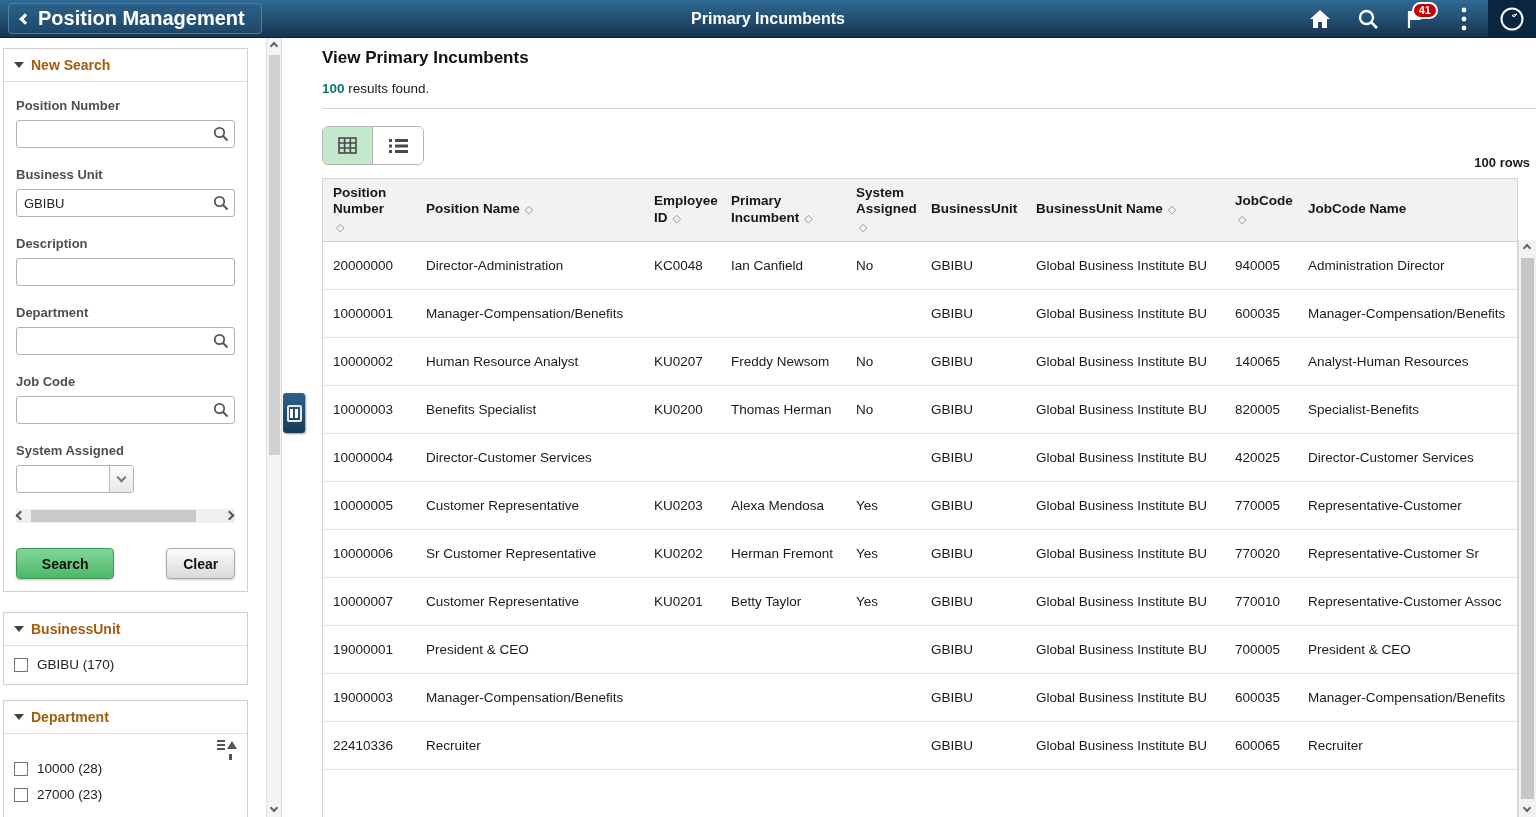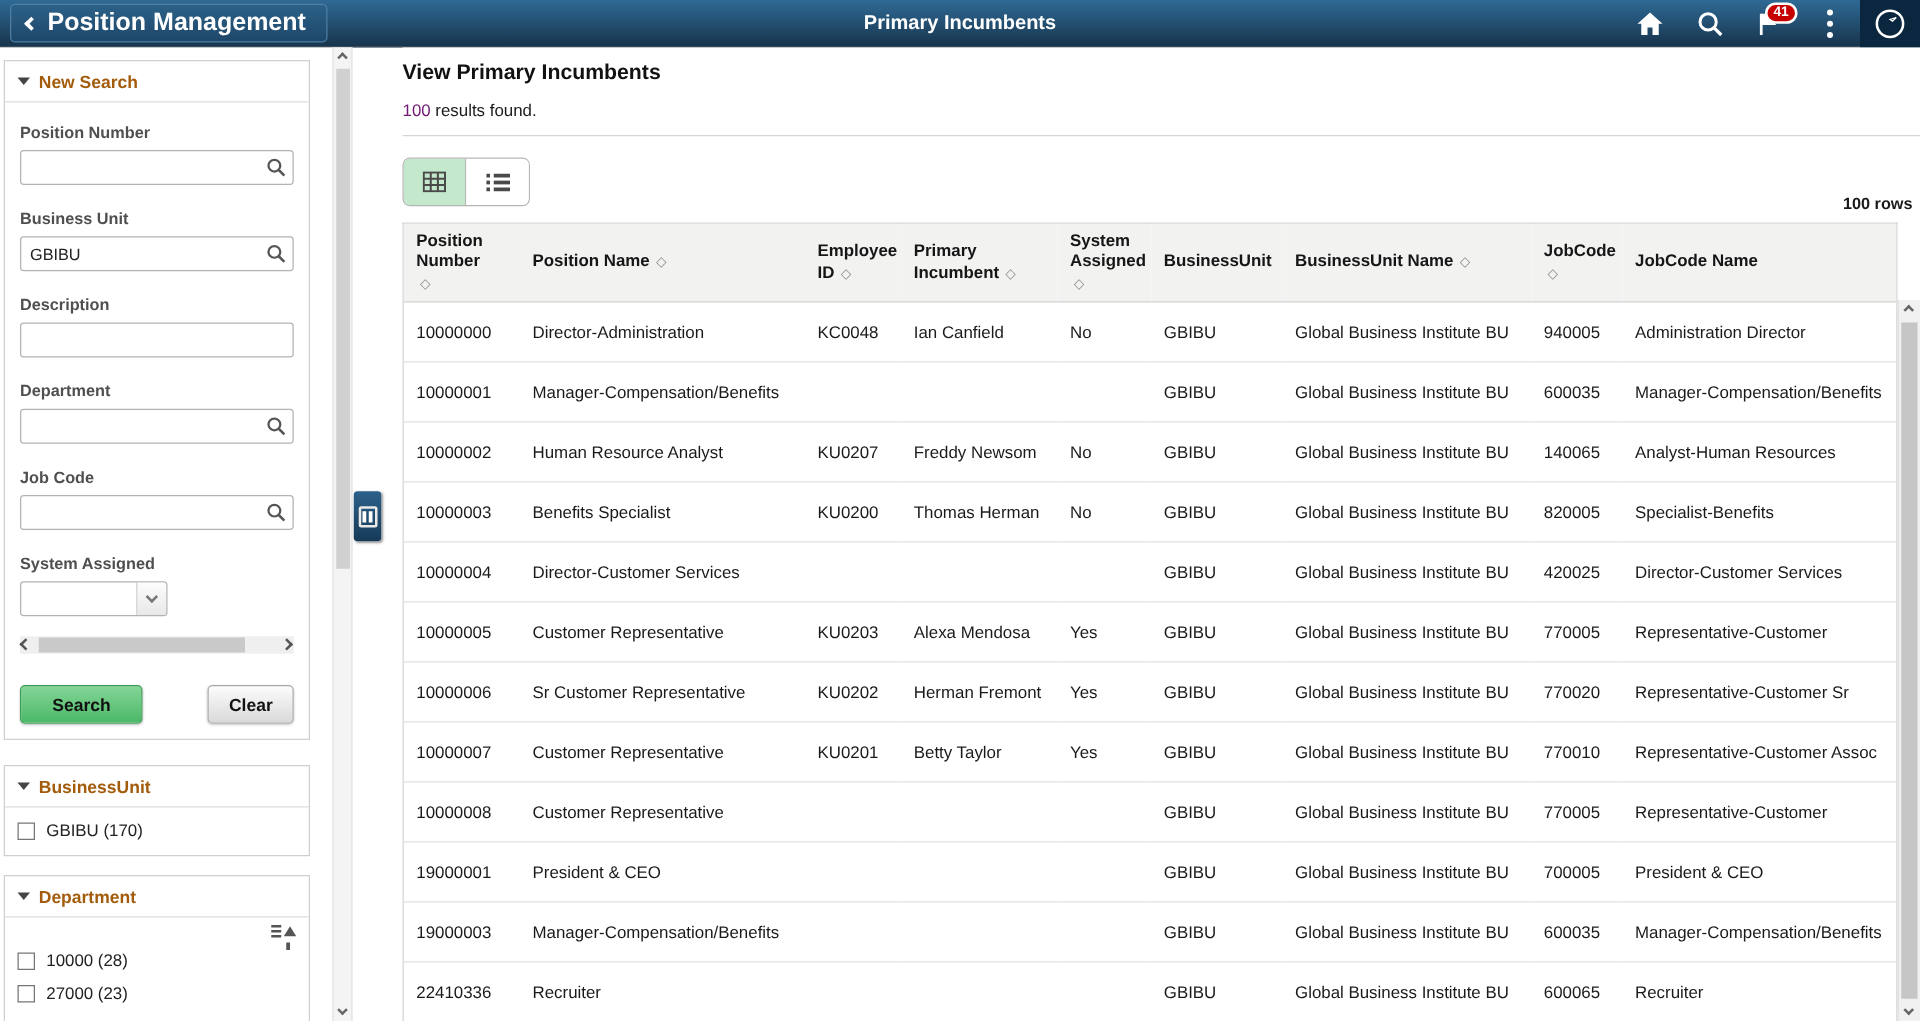--- a/index.html
+++ b/index.html
@@ -72,21 +72,21 @@
   .handle{position:absolute;left:283px;top:393px;width:22px;height:40px;border-radius:3px;cursor:pointer;
     background:linear-gradient(#2d618a,#163a57);box-shadow:1px 1px 2px rgba(0,0,0,.4);
     display:flex;align-items:center;justify-content:center}
   .handle-icon{width:15px;height:17px;border:2px solid #e9e9e9;border-radius:2px;display:flex;gap:2px;align-items:center;justify-content:center}
   .handle-icon i{display:block;width:3px;height:9px;background:#fff}
 
   
   .main{position:absolute;left:322px;top:38px;right:0;bottom:0;background:#fff}
   .page-title{margin-top:10px;font-size:17px;font-weight:bold;color:#111}
   .results{margin-top:13px;font-size:13.5px;padding-bottom:12px;border-bottom:1px solid #d6d6d6}
-  .results b{color:#701a75;font-weight:normal}
+  .results b{color:#0f766e;font-weight:bold}
   .toggle-group{display:inline-flex;margin-top:17px;border:1px solid #b5b5b5;border-radius:6px;overflow:hidden;background:#fff}
   .tg-btn{width:50px;height:37px;display:flex;align-items:center;justify-content:center;cursor:pointer;background:#fff}
   .tg-btn.active{background:#c4e8cb;border-right:1px solid #b5b5b5}
   .rows-label{position:absolute;right:6px;top:117px;font-size:13px;font-weight:bold}
   .table-wrap{position:absolute;left:0;top:140px;right:18px;bottom:0;border:1px solid #d5d5d5;border-bottom:none;overflow:hidden;background:#fff}
   table{width:100%;border-collapse:collapse;font-size:13.5px;table-layout:fixed}
   thead th{background:#f2f2f1;border-bottom:1px solid #cfcfcf;height:62px;vertical-align:middle;
     text-align:left;font-weight:bold;padding:0 6px 0 10px;color:#161616;line-height:1.25;cursor:pointer}
   tbody td{height:48px;border-bottom:1px solid #e1e1e1;padding:0 6px 0 10px;overflow:hidden;white-space:nowrap}
   .sort-ind{color:#8d8d8d;font-size:11px;font-weight:normal;margin-left:5px}
@@ -342,21 +342,21 @@
           <th><span>Primary Incumbent</span><span class="sort-ind">◇</span></th>
           <th class="stack"><span>System Assigned</span><span class="sort-ind">◇</span></th>
           <th><span>BusinessUnit</span></th>
           <th><span>BusinessUnit Name</span><span class="sort-ind">◇</span></th>
           <th class="stack"><span>JobCode</span><span class="sort-ind">◇</span></th>
           <th><span>JobCode Name</span></th>
         </tr>
       </thead>
       <tbody>
           <tr>
-            <td>10000000</td>
+            <td>20000000</td>
             <td>Director-Administration</td>
             <td>KC0048</td>
             <td>Ian Canfield</td>
             <td>No</td>
             <td>GBIBU</td>
             <td>Global Business Institute BU</td>
             <td>940005</td>
             <td>Administration Director</td>
           </tr>
           <tr>
@@ -428,31 +428,20 @@
           <tr>
             <td>10000007</td>
             <td>Customer Representative</td>
             <td>KU0201</td>
             <td>Betty Taylor</td>
             <td>Yes</td>
             <td>GBIBU</td>
             <td>Global Business Institute BU</td>
             <td>770010</td>
             <td>Representative-Customer Assoc</td>
-          </tr>
-          <tr>
-            <td>10000008</td>
-            <td>Customer Representative</td>
-            <td></td>
-            <td></td>
-            <td></td>
-            <td>GBIBU</td>
-            <td>Global Business Institute BU</td>
-            <td>770005</td>
-            <td>Representative-Customer</td>
           </tr>
           <tr>
             <td>19000001</td>
             <td>President &amp; CEO</td>
             <td></td>
             <td></td>
             <td></td>
             <td>GBIBU</td>
             <td>Global Business Institute BU</td>
             <td>700005</td>

